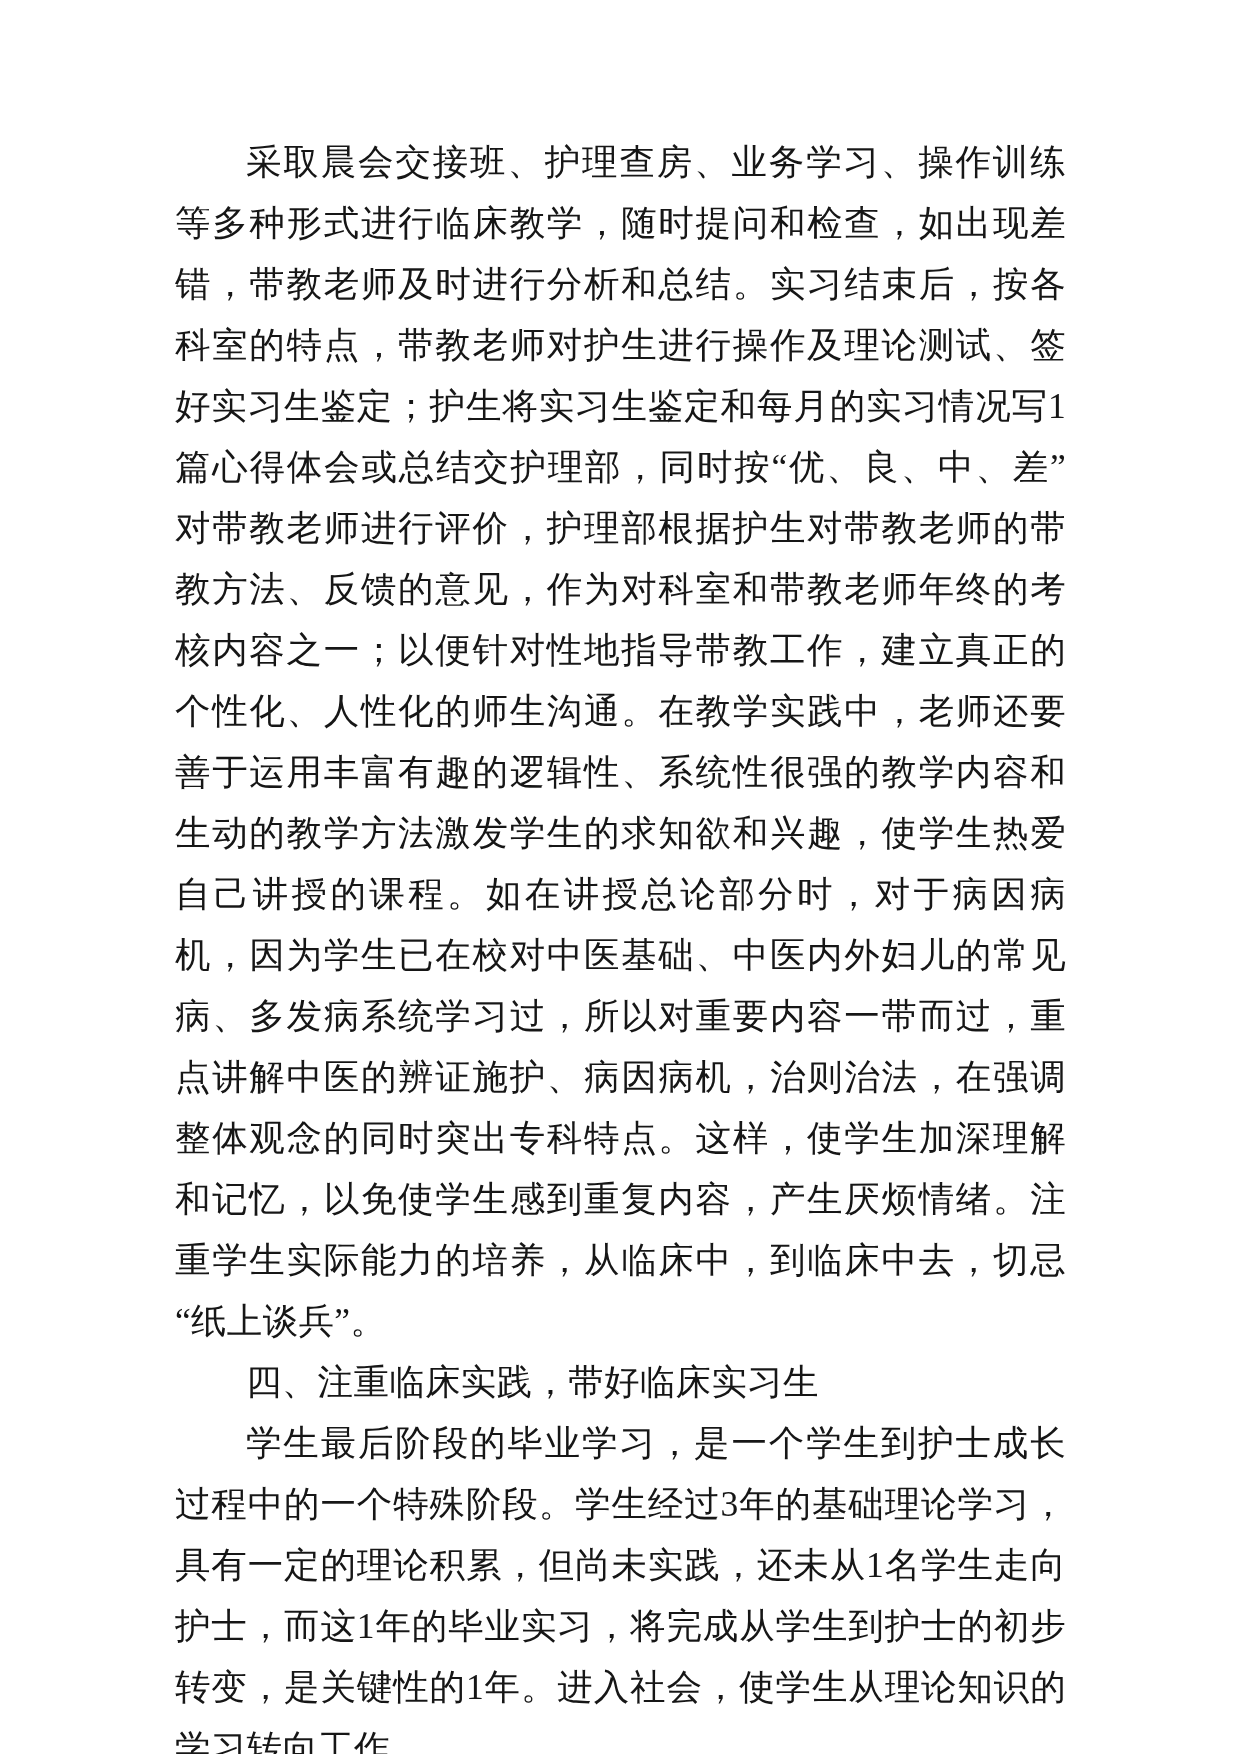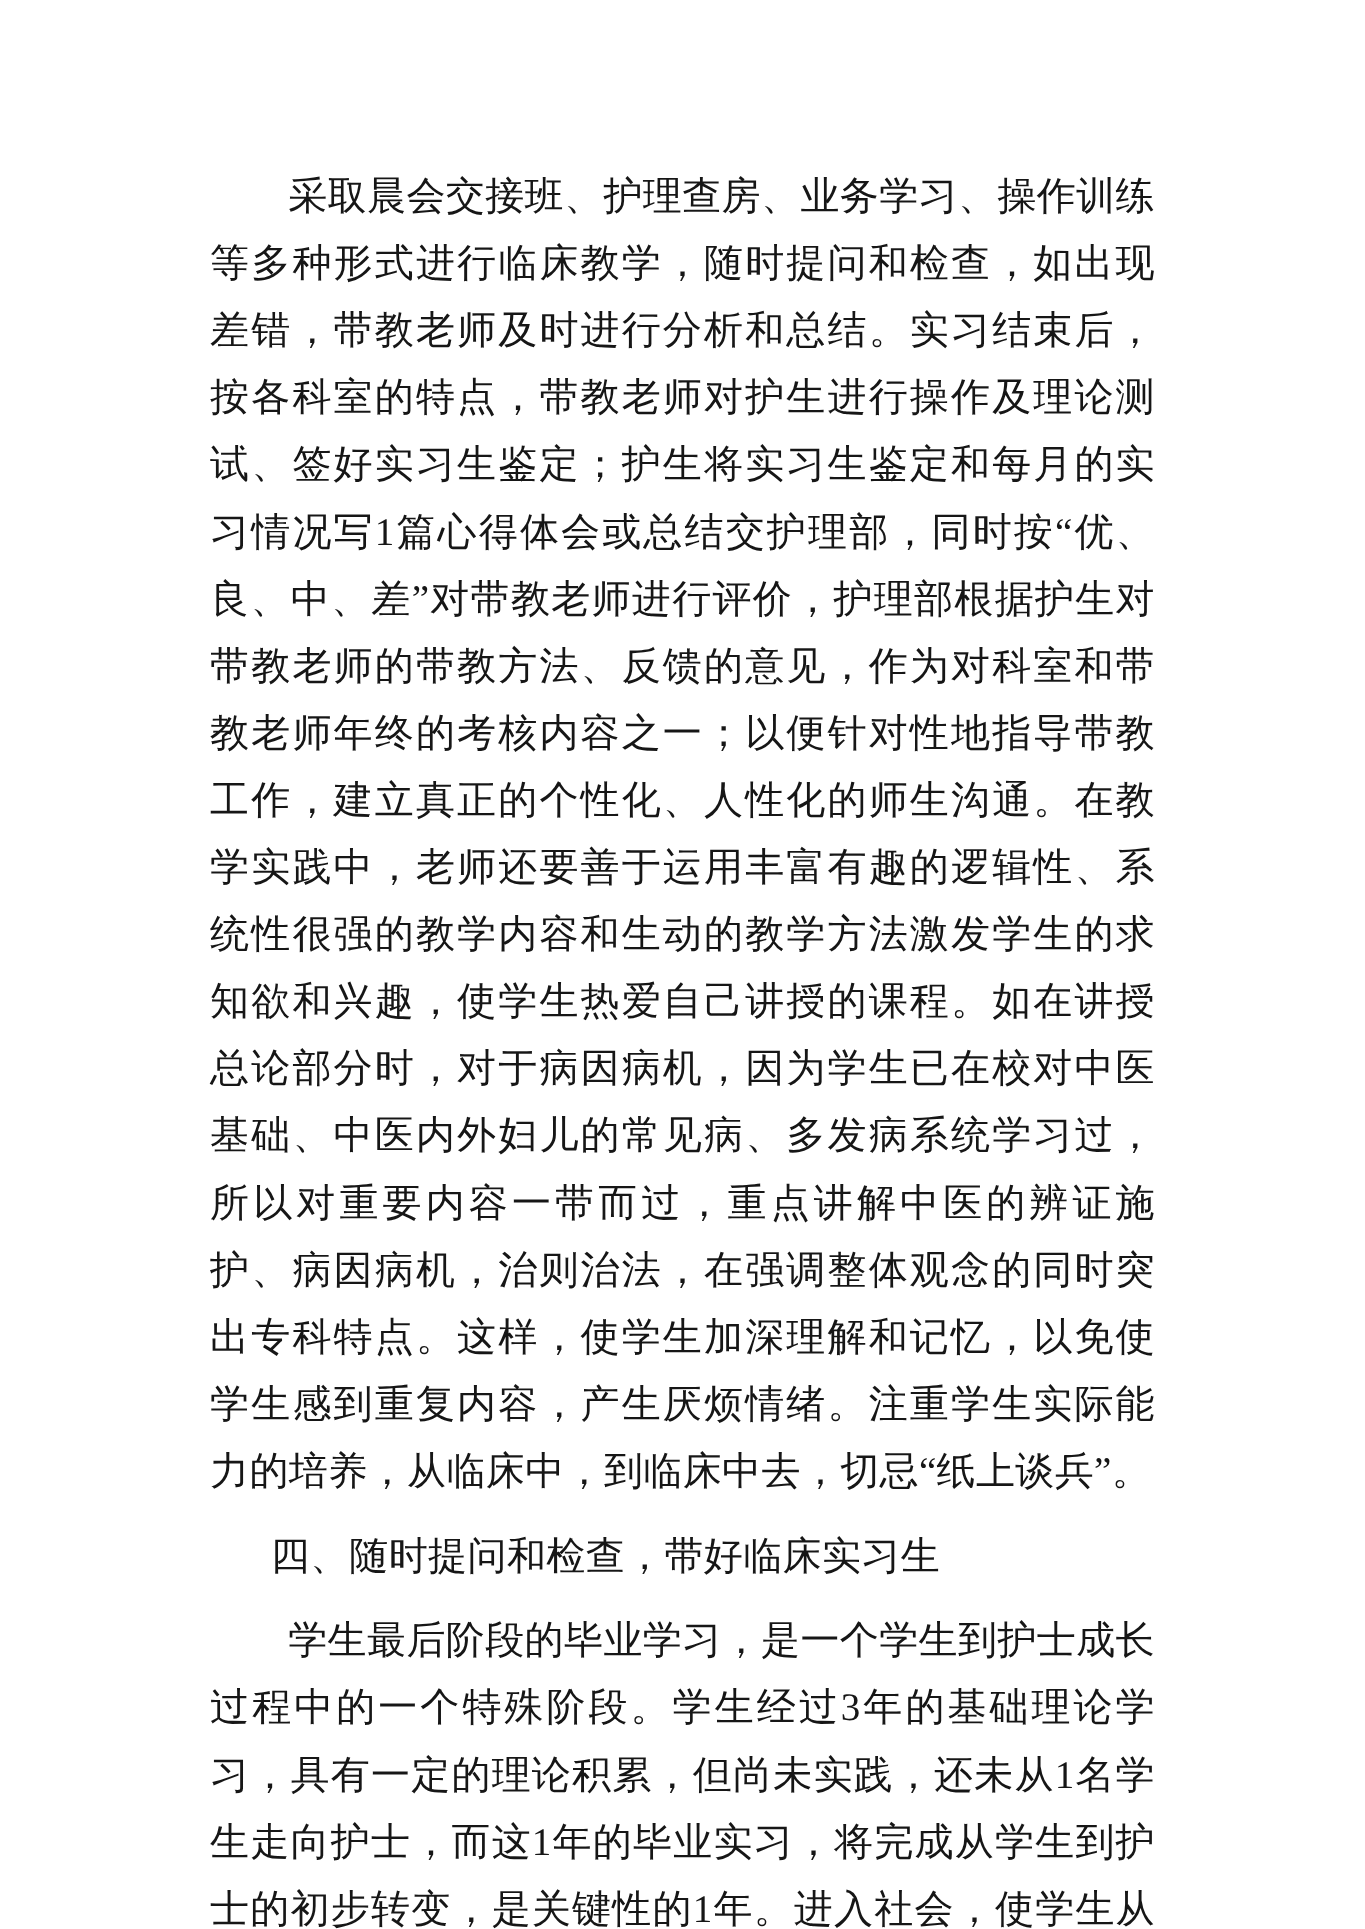--- a/index.html
+++ b/index.html
@@ -24,33 +24,33 @@
   }
   .doc-body {
     font-size: 35.5px;
     line-height: 61px;
     letter-spacing: 0.3px;
     text-align: justify;
     text-justify: inter-ideograph;
     color: #161616;
   }
   .para {
-    margin: 16px;
+    margin: 0;
     text-indent: 2em;
     text-align: justify;
     text-justify: inter-ideograph;
   }
   .heading-para {
     margin: 0;
     text-indent: 2em;
     font-weight: 400;
   }
 </style>
 </head>
 <body>
 
 <div class="page">
   <div class="doc-body">
     <p class="para">采取晨会交接班、护理查房、业务学习、操作训练等多种形式进行临床教学，随时提问和检查，如出现差错，带教老师及时进行分析和总结。实习结束后，按各科室的特点，带教老师对护生进行操作及理论测试、签好实习生鉴定；护生将实习生鉴定和每月的实习情况写1篇心得体会或总结交护理部，同时按“优、良、中、差”对带教老师进行评价，护理部根据护生对带教老师的带教方法、反馈的意见，作为对科室和带教老师年终的考核内容之一；以便针对性地指导带教工作，建立真正的个性化、人性化的师生沟通。在教学实践中，老师还要善于运用丰富有趣的逻辑性、系统性很强的教学内容和生动的教学方法激发学生的求知欲和兴趣，使学生热爱自己讲授的课程。如在讲授总论部分时，对于病因病机，因为学生已在校对中医基础、中医内外妇儿的常见病、多发病系统学习过，所以对重要内容一带而过，重点讲解中医的辨证施护、病因病机，治则治法，在强调整体观念的同时突出专科特点。这样，使学生加深理解和记忆，以免使学生感到重复内容，产生厌烦情绪。注重学生实际能力的培养，从临床中，到临床中去，切忌“纸上谈兵”。</p>
-    <p class="heading-para">四、随时提问和检查，带好临床实习生</p>
+    <p class="heading-para">四、注重临床实践，带好临床实习生</p>
     <p class="para">学生最后阶段的毕业学习，是一个学生到护士成长过程中的一个特殊阶段。学生经过3年的基础理论学习，具有一定的理论积累，但尚未实践，还未从1名学生走向护士，而这1年的毕业实习，将完成从学生到护士的初步转变，是关键性的1年。进入社会，使学生从理论知识的学习转向工作</p>
   </div>
 </div>
 
 </body></html>

